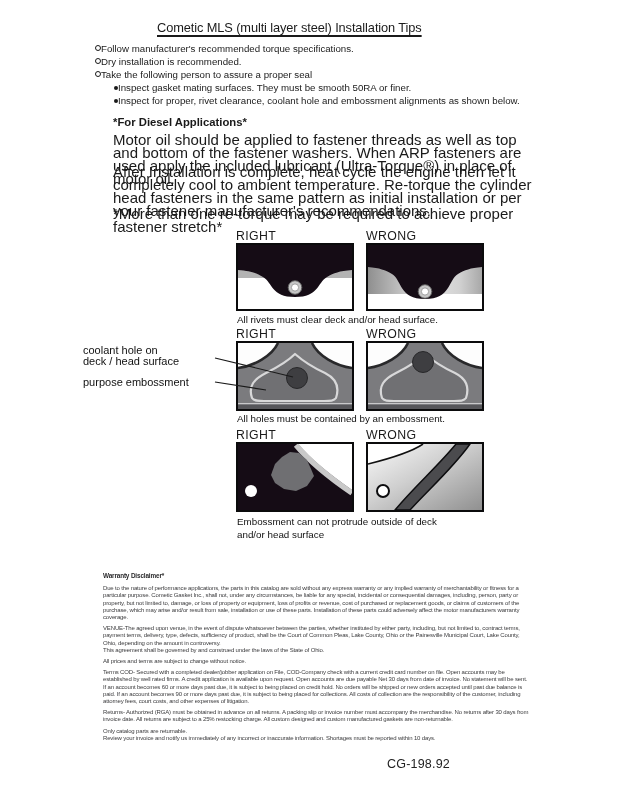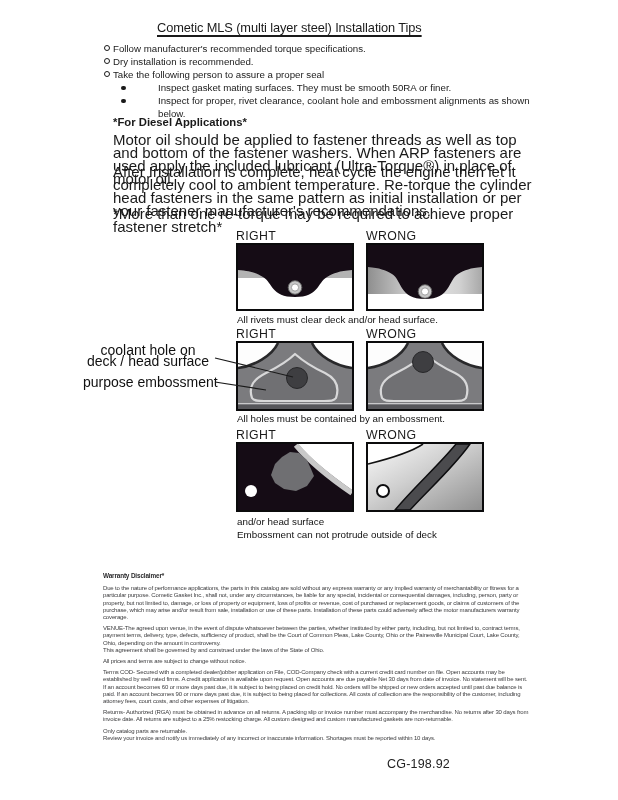--- a/index.html
+++ b/index.html
@@ -9,33 +9,33 @@
     -webkit-font-smoothing:antialiased;
   }
   .abs{position:absolute;}
   
   .doc-title{
     left:113px;top:20px;font-size:12.8px;font-weight:normal;letter-spacing:-.1px;
     text-decoration:underline;text-underline-offset:3px;text-decoration-thickness:1.5px;
     white-space:nowrap;
     margin-left:44px;
   }
-  .bullets{left:104px;top:42px;width:440px;font-size:9.7px;line-height:13px;}
+  .bullets{left:92px;top:42px;width:440px;font-size:9.7px;line-height:13px;text-align:right;}
   .b-row{display:flex;align-items:baseline;}
-  .b-row.sub{margin-left:17px;gap:28px;}
+  .b-row.sub{margin-left:17px;}
   .marker{flex:0 0 9px;position:relative;top:-1px;}
   .marker .o{display:inline-block;width:4px;height:4px;border:1px solid #1a1a1a;border-radius:50%;}
   .marker .f{display:inline-block;width:4.5px;height:4.5px;background:#1a1a1a;border-radius:50%;}
   .h2{left:113px;top:116px;font-size:11.3px;font-weight:bold;white-space:nowrap;}
   .para{left:113px;width:422px;font-size:15px;line-height:13px;}
   
   .rw-label{font-size:12.3px;letter-spacing:.4px;text-align:left;width:118px;white-space:nowrap;}
   .panel{width:114px;border:2px solid #0b0b0c;line-height:0;background:#fff;}
   .caption{left:237px;font-size:9.8px;line-height:12.5px;color:#111;white-space:nowrap;}
-  .side-label{width:130px;text-align:center;font-size:14px;line-height:10.5px;color:#111;white-space:nowrap;}
+  .side-label{width:130px;text-align:left;font-size:11px;line-height:10.5px;color:#111;white-space:nowrap;}
   .leader-overlay{left:0;top:0;width:618px;height:800px;pointer-events:none;}
   
   .disclaimer{left:103px;top:572px;width:428px;color:#3c3c3e;font-size:6px;
     line-height:7.2px;letter-spacing:-.15px;}
   .disclaimer .dh{font-weight:bold;font-size:6.4px;color:#2a2a2c;margin-bottom:6px;}
   .disclaimer p{margin:0 0 4px 0;}
   .footer-code{left:387px;top:757px;font-size:12.5px;color:#222;letter-spacing:.2px;white-space:nowrap;}
 </style>
 </head>
 <body>
@@ -161,22 +161,22 @@
       </linearGradient>
     </defs>
     <rect x="0" y="0" width="114" height="66" fill="#ffffff"></rect>
     <path d="M0,20 C20,15 42,9 55,0 L114,0 L114,66 L0,66 Z" fill="url(#g3)"></path>
     <path d="M0,20 C20,15 42,9 55,0" stroke="#111111" stroke-width="1.6" fill="none"></path>
     <path d="M27,66 C46,43 70,22 88,0 L102,0 C85,24 60,46 42,66 Z" fill="#4b4b4e" stroke="#0d0d0f" stroke-width="1.5" stroke-linejoin="round"></path>
     <circle cx="15" cy="47" r="6" fill="#ffffff" stroke="#0d0d0f" stroke-width="2"></circle>
   </svg>
 </div>
 <div class="abs caption" style="top:516px">
+  <div>Embossment can not protrude outside of deck</div>
   <div>and/or head surface</div>
-  <div>Embossment can not protrude outside of deck</div>
 </div>
 
 <svg class="abs leader-overlay">
   <line x1="215" y1="358" x2="293" y2="377" stroke="#1a1a1a" stroke-width="1.2"></line>
   <line x1="215" y1="382" x2="266" y2="390" stroke="#1a1a1a" stroke-width="1.2"></line>
 </svg>
 
 <div class="abs disclaimer">
   <div class="dh">Warranty Disclaimer*</div>
   <p>Due to the nature of performance applications, the parts in this catalog are sold without any express warranty or any implied warranty of merchantability or fitness for a particular purpose.  Cometic Gasket Inc., shall not, under any circumstances, be liable for any special, incidental or consequential damages, including, person, party or property, but not limited to, damage, or loss of property or equipment, loss of profits or revenue, cost of purchased or replacement goods, or claims of customers of the purchase, which may arise and/or result from sale, installation or use of these parts.  Installation of these parts could adversely affect the motor manufacturers warranty coverage.</p>

